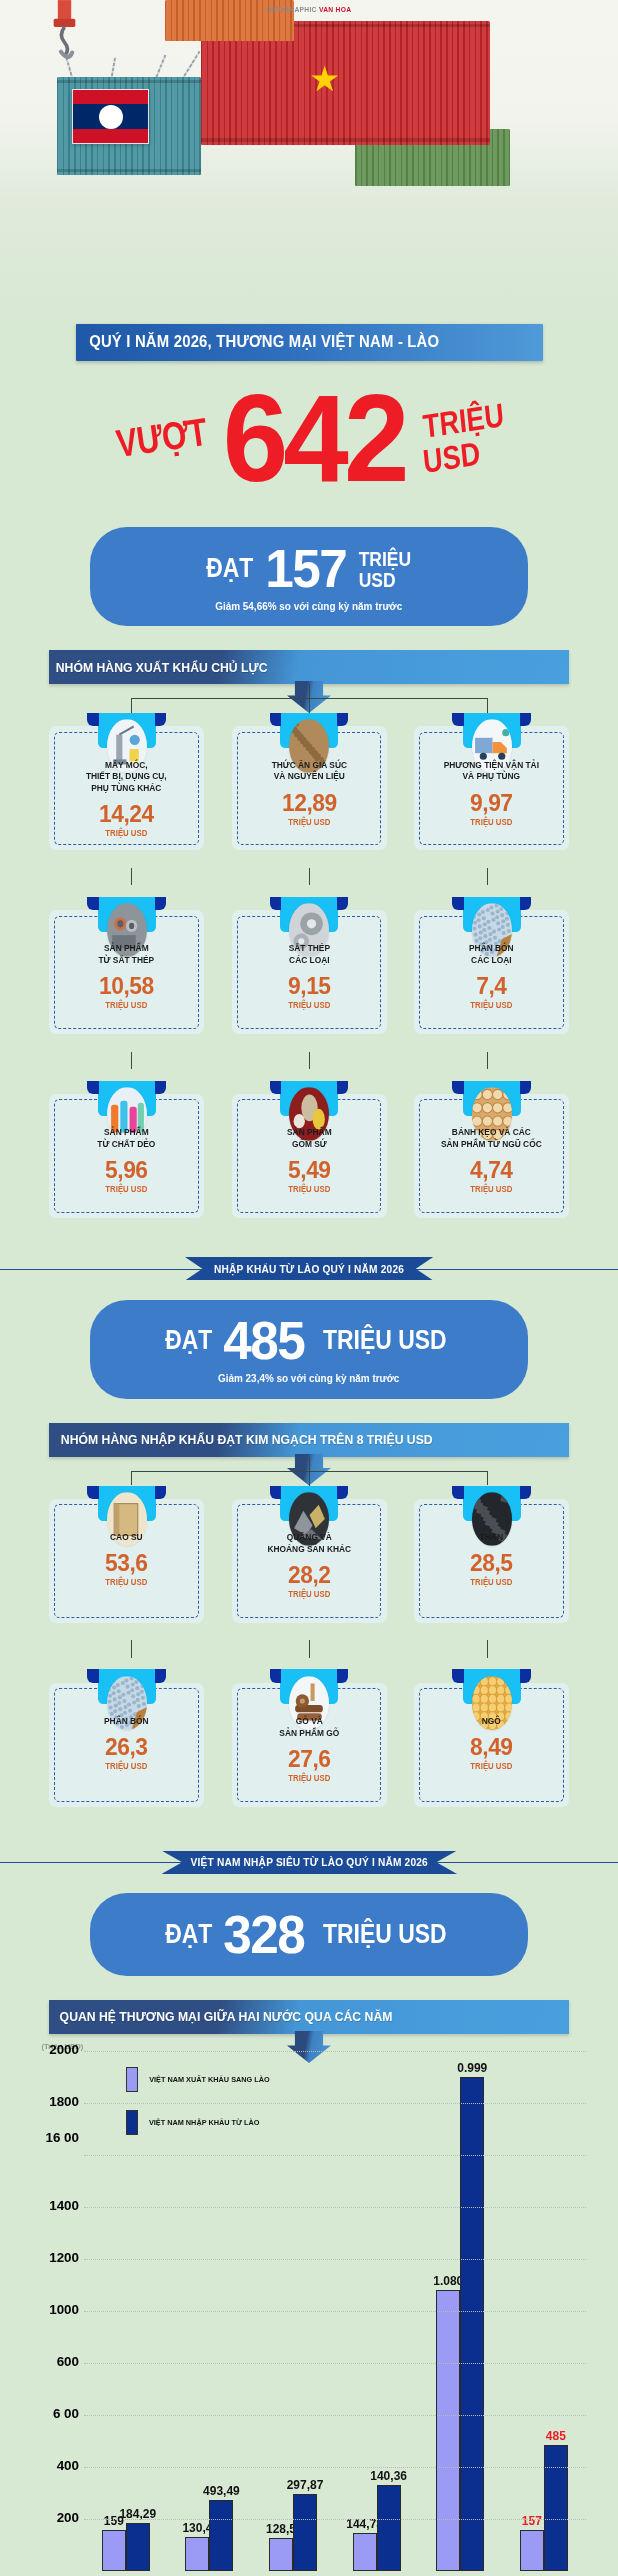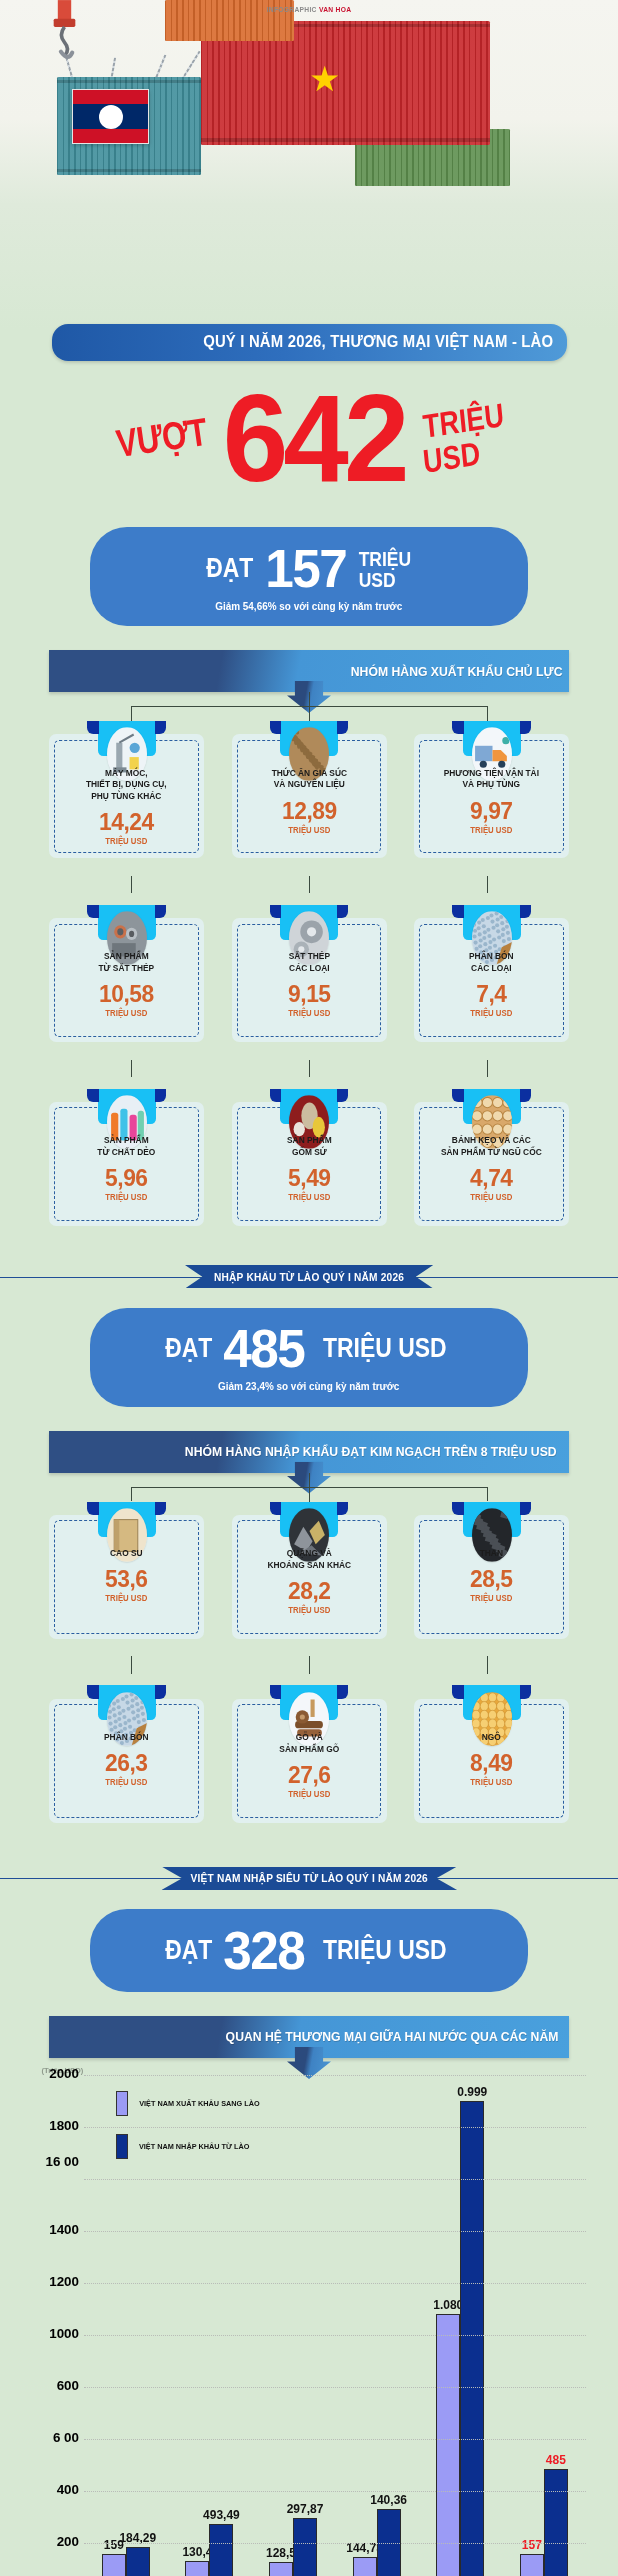--- a/index.html
+++ b/index.html
@@ -43,23 +43,23 @@
   .flag-lao .disc {
     position:absolute; left:50%; top:50%; transform: translate(-50%,-50%);
     width:24px; height:24px; border-radius:50%; background:#fff;
   }
 
   
   .vn-star { position:absolute; z-index:14; color:#ffd200; font-size:35px; line-height:1; }
 
   
   .title-band {
-    position: relative; margin: 0 auto; width: 515px; height: 37px;
+    position: relative; margin: 0 auto; width: 467px; height: 37px;
     background: linear-gradient(90deg,#1f58a6 0%, #2f6fbe 45%, #4f9ad8 100%);
-    border-radius: 16px; display:flex; align-items:center; justify-content:flex-end;
+    border-radius: 1px; display:flex; align-items:center; justify-content:flex-start;
     box-shadow: 0 1.5px 3.6px rgba(0,0,0,.18);
     margin-top:-6.2px; z-index: 30;
   }
   .title-band h1 {
     color:#fff; font-size:16px; font-weight:900; letter-spacing:0.2px;
     font-family:"Liberation Sans Narrow","Liberation Sans",sans-serif;
     transform: scaleX(.93); white-space:nowrap;
   }
 
   .big-number-row {
@@ -102,21 +102,21 @@
     font-family:"Liberation Sans Narrow","Liberation Sans",sans-serif; transform:scaleX(.95);}
   .pill-unit-stack { font-size:20.6px; font-weight:900; line-height:1.02; text-align:left; transform:scaleX(.85);
     font-family:"Liberation Sans Narrow","Liberation Sans",sans-serif;}
   .pill-unit-inline { font-size:27px; font-weight:900; transform:scaleX(.85);
     font-family:"Liberation Sans Narrow","Liberation Sans",sans-serif;}
   .pill-sub { margin-top:8.2px; font-size:10.8px; font-weight:bold; font-family:"Liberation Sans Narrow","Liberation Sans",sans-serif; transform:scaleX(.92);}
 
   
   .grp { position:relative; margin:24px auto 0; width:520px; }
   .grp-bar {
-    height:42px; display:flex; align-items:center; justify-content:flex-end;
+    height:34px; display:flex; align-items:center; justify-content:flex-start;
     background: linear-gradient(100deg,#2f4f84 0%, #2f4f84 33%, #4596d6 48%, #49a0dd 100%);
     box-shadow: 0 2.1px 3.1px rgba(0,0,0,.16);
   }
   .grp-bar h2 { color:#fff; font-size:13px; font-weight:900; white-space:nowrap;
     font-family:"Liberation Sans Narrow","Liberation Sans",sans-serif; transform:scaleX(.94);
     text-shadow: 0.5px 0.5px 0 rgba(0,0,0,.18);}
   .grp-arrow {
     position:absolute; left:50%; transform:translateX(-50%); top:31px; width:44px; height:32px;
     background: linear-gradient(100deg,#2b4a7d 0%, #2b4a7d 42%, #3e82c3 55%, #4a96d3 100%);
     clip-path: polygon(18% 0, 82% 0, 82% 45%, 100% 45%, 50% 100%, 0 45%, 18% 45%);
@@ -166,21 +166,21 @@
   .card-unit {
     position:relative; z-index:4; color:#d2622c; font-size:8.2px; font-weight:900; margin-top:3.1px;
     font-family:"Liberation Sans Narrow","Liberation Sans",sans-serif; transform:scaleX(.95);
   }
   .row-gap { height:17.5px; }
 
   
   .chart-wrap { width:572px; margin:8.2px auto 0; position:relative; }
   .chart-unit { color:#8e9a8c; font-size:7.7px; font-weight:bold; margin-left:18.5px;
     font-family:"Liberation Sans Narrow","Liberation Sans",sans-serif;}
-  .legend { position:absolute; left:93px; top:25px; z-index:20; }
+  .legend { position:absolute; left:103px; top:25px; z-index:20; }
   .lg-item { display:flex; align-items:center; gap:7.2px; margin-bottom:17.5px; }
   .lg-sw { width:12.4px; height:25px; border:0.5px solid #333; }
   .lg-tx { font-size:7.7px; font-weight:900; color:#111;
     font-family:"Liberation Sans Narrow","Liberation Sans",sans-serif; transform:scaleX(.95);}
   .plot { position:relative; height:520px; margin-left:61px; margin-right:9.3px; }
   .gridline { position:absolute; left:0; right:0; border-top:1px dotted #b9bcb8; }
   .ytick { position:absolute; left:-57px; width:52px; text-align:right; color:#000000;
     font-size:13.4px; font-weight:bold; transform:translateY(-60%);
     font-family:"Liberation Sans Narrow","Liberation Sans",sans-serif;}
   .bars { position:absolute; left:0; right:0; bottom:0; height:520px; display:flex; justify-content:space-around; align-items:flex-end; }

